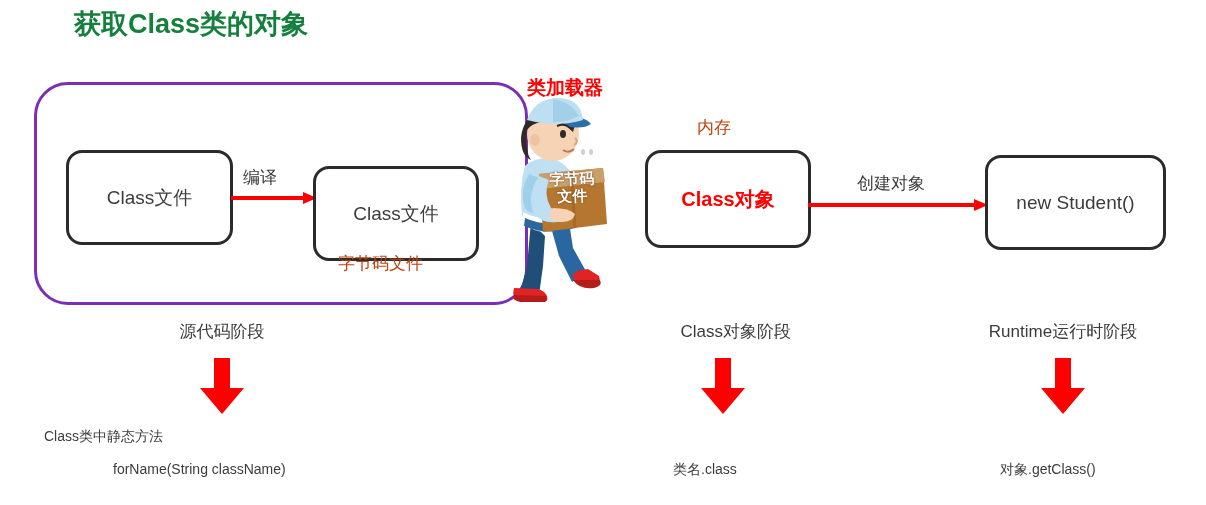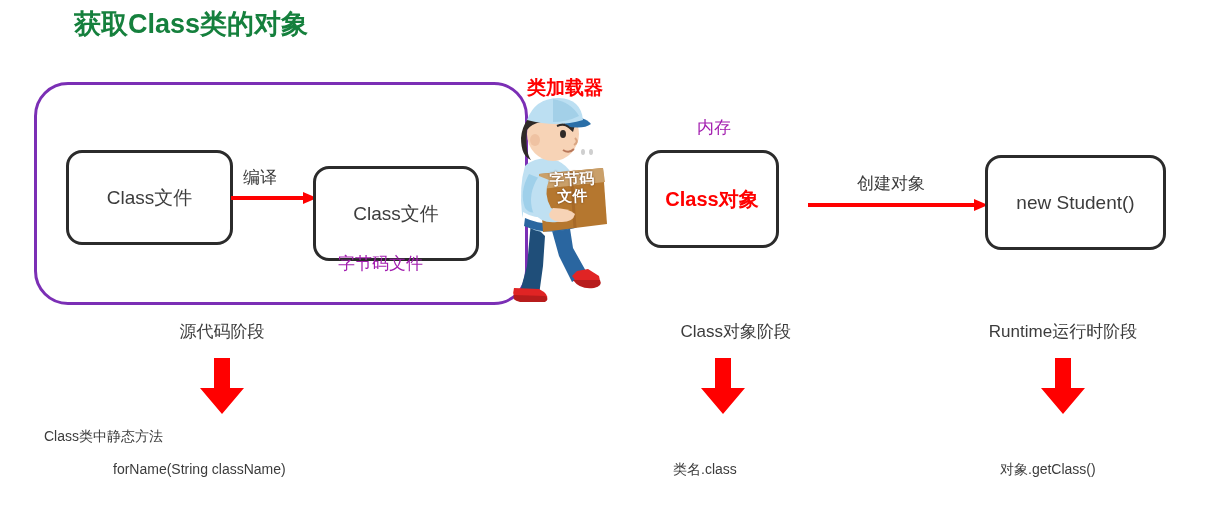--- a/index.html
+++ b/index.html
@@ -52,28 +52,28 @@
     display: flex;
     align-items: center;
     justify-content: center;
     text-align: center;
     font-size: 19px;
     color: #3c3c3c;
     white-space: nowrap;
   }
   #box-java-file   { left: 66px;  top: 150px; width: 167px; height: 95px; }
   #box-class-file  { left: 313px; top: 166px; width: 166px; height: 95px; }
-  #box-class-object{ left: 645px; top: 150px; width: 134px; height: 98px;
+  #box-class-object{ left: 645px; top: 150px; width: 166px; height: 98px;
                      font-weight: bold; color: #ff0000; font-size: 20px; }
   #box-new-student { left: 985px; top: 155px; width: 181px; height: 95px; }
 
   
   .caption {
     font-size: 17px;
-    color: #a21caf;
+    color: #c2410c;
     white-space: nowrap;
   }
   #caption-bytecode-file { left: 338px; top: 252px; }
   #caption-memory        { left: 697px; top: 116px; font-size: 17px; }
 
   
   .h-arrow {
     height: 12px;
   }
   .h-arrow svg { display: block; }

